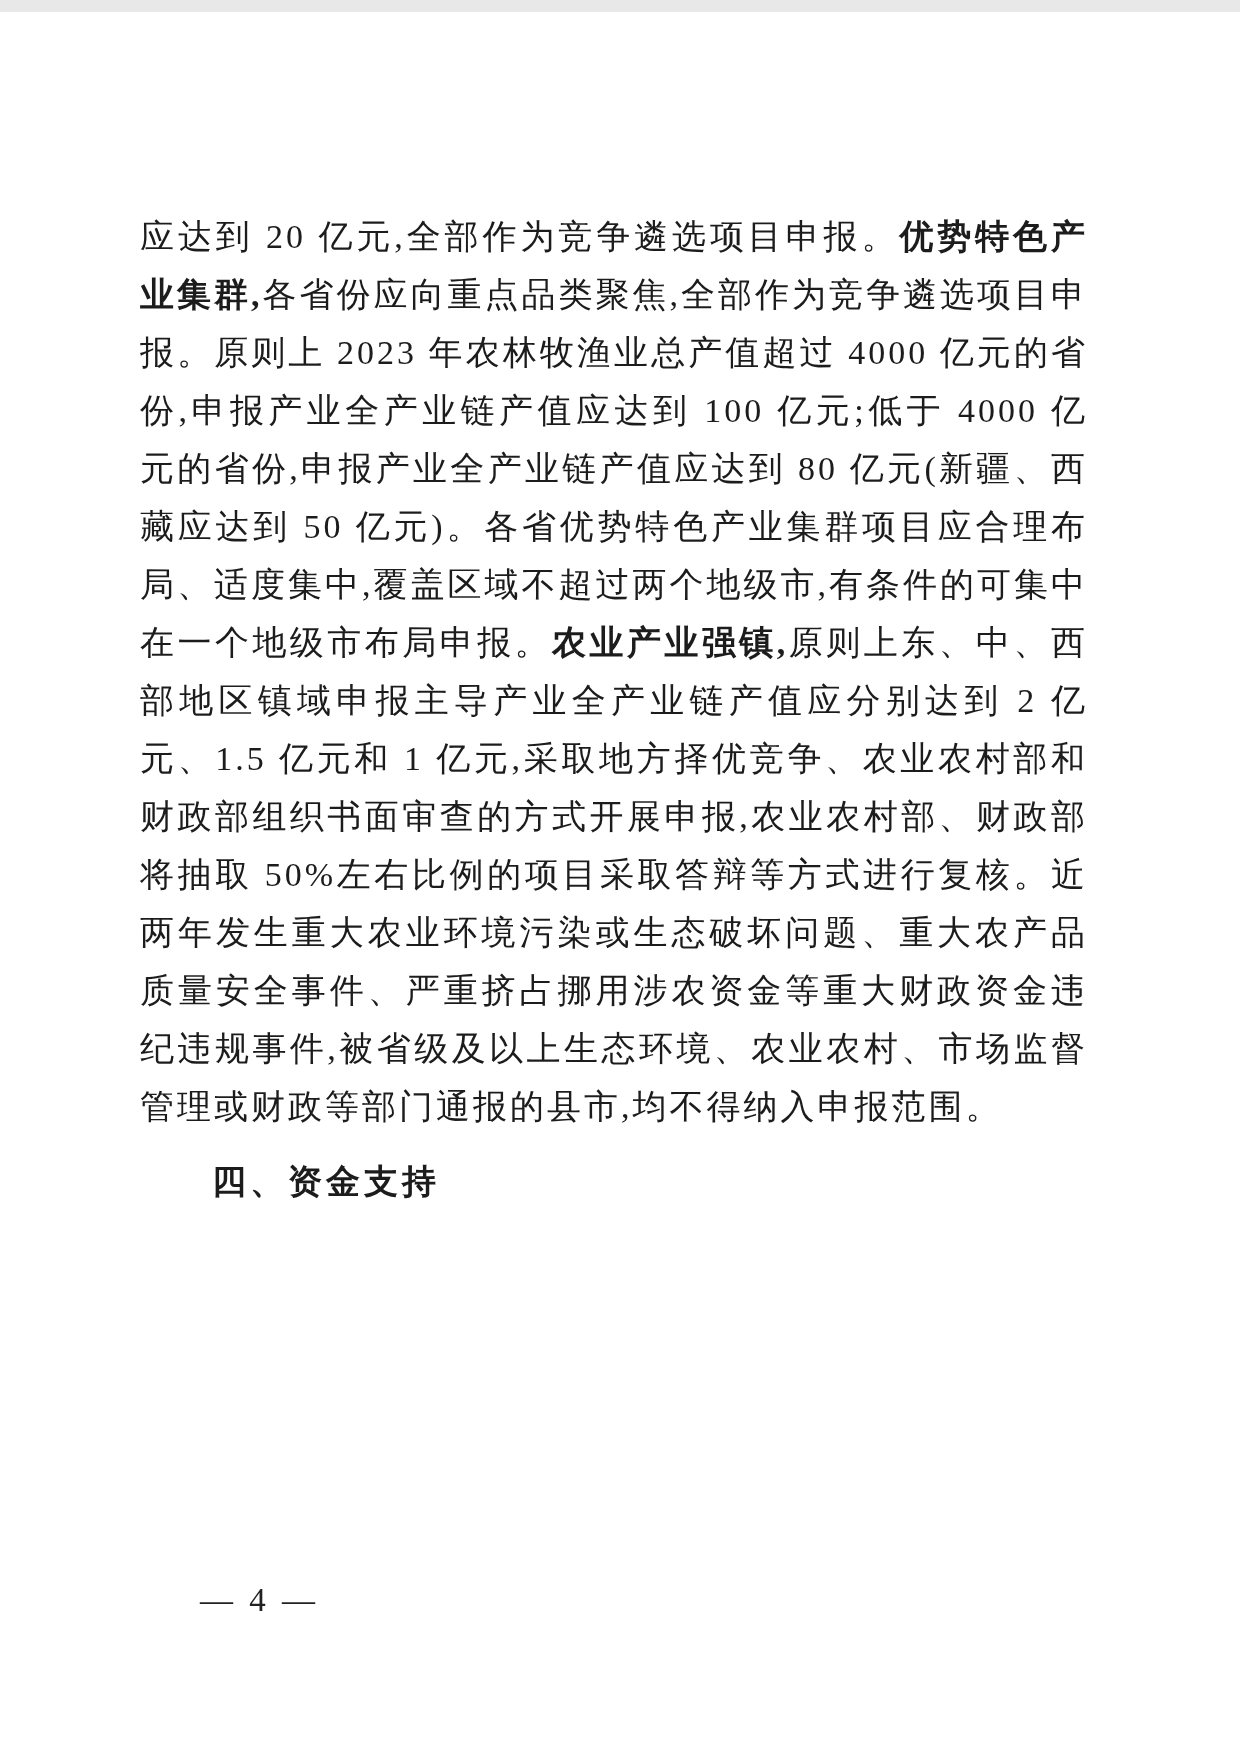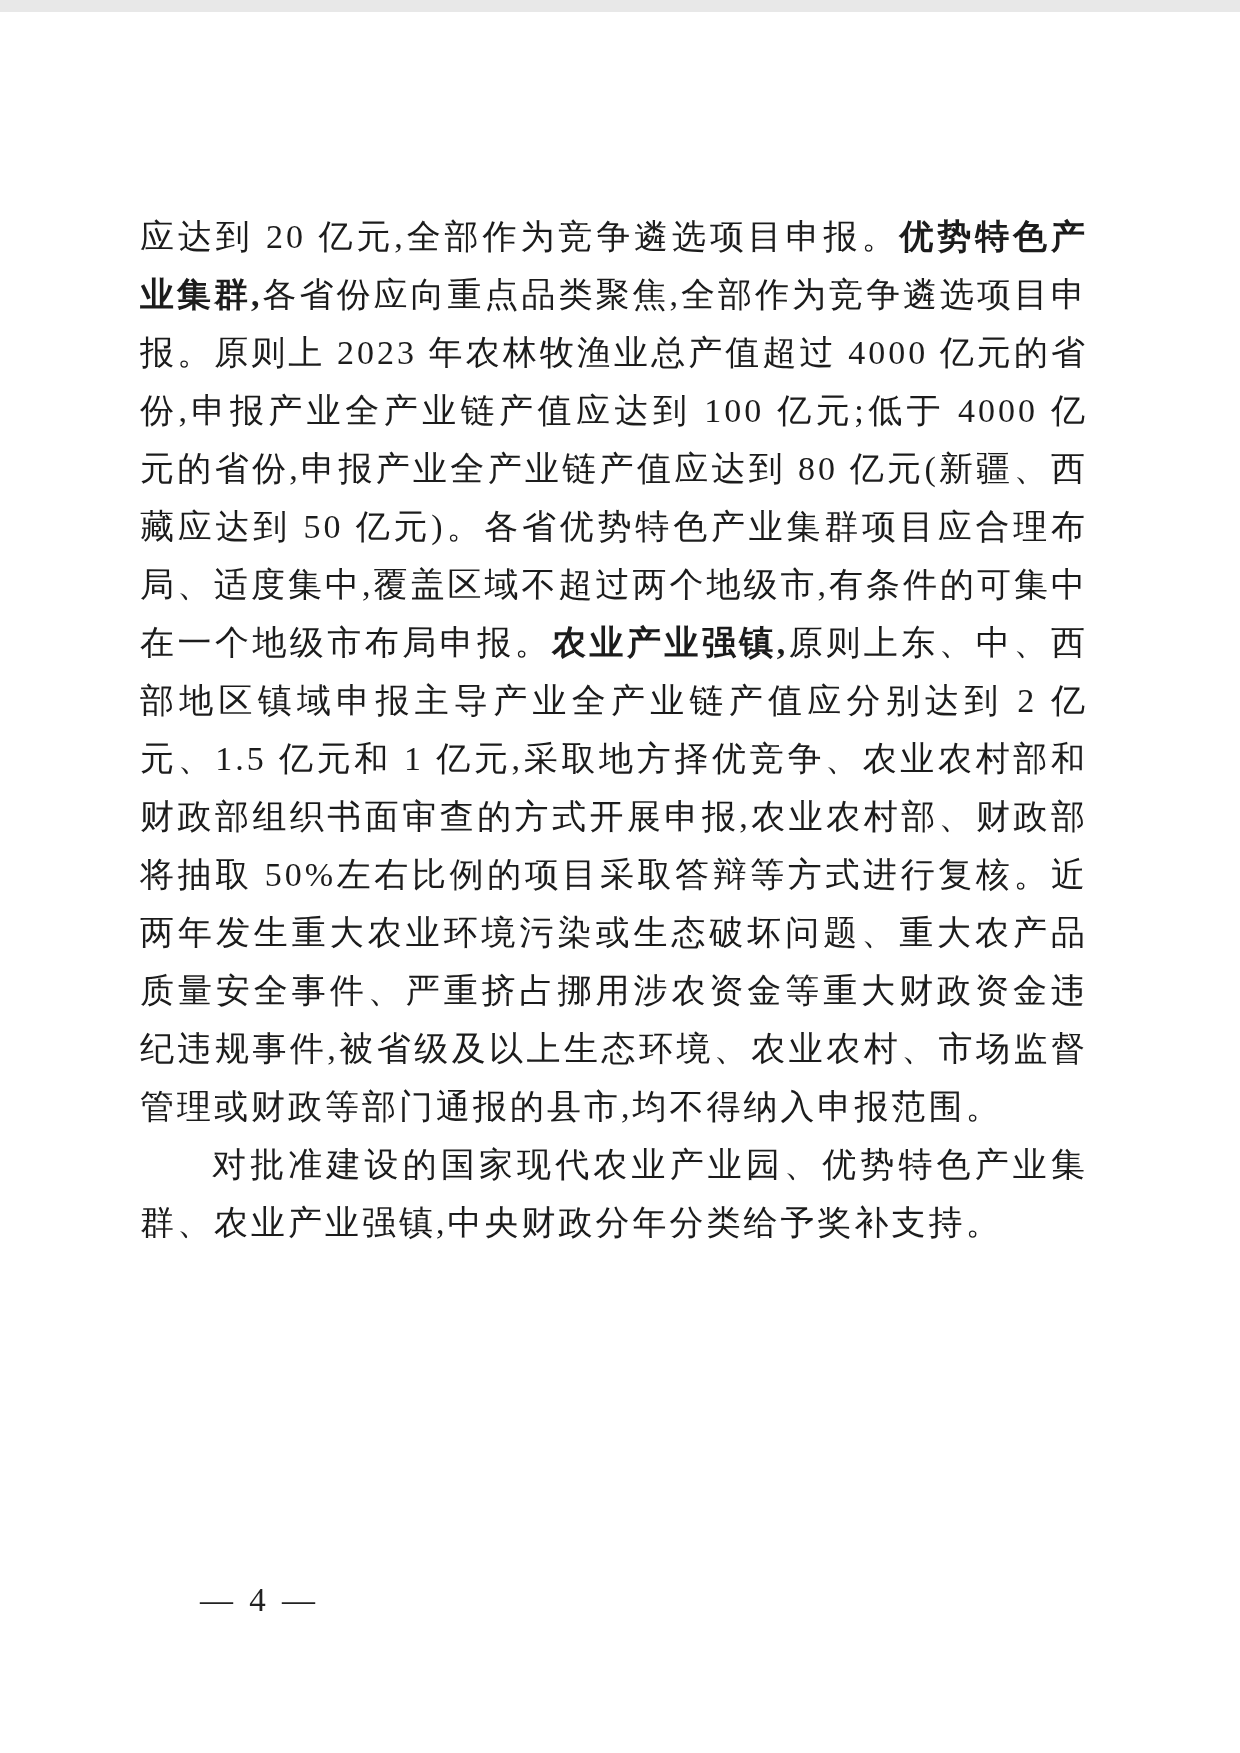--- a/index.html
+++ b/index.html
@@ -57,16 +57,16 @@
     color: #222222;
     font-family: "Liberation Serif", "DejaVu Serif", serif;
   }
 </style>
 </head>
 <body>
 
 <div class="page">
   <div class="doc-body">
       <p class=""><span>应达到 20 亿元,全部作为竞争遴选项目申报。</span><span class="bold">优势特色产业集群,</span><span>各省份应向重点品类聚焦,全部作为竞争遴选项目申报。原则上 2023 年农林牧渔业总产值超过 4000 亿元的省份,申报产业全产业链产值应达到 100 亿元;低于 4000 亿元的省份,申报产业全产业链产值应达到 80 亿元(新疆、西藏应达到 50 亿元)。各省优势特色产业集群项目应合理布局、适度集中,覆盖区域不超过两个地级市,有条件的可集中在一个地级市布局申报。</span><span class="bold">农业产业强镇,</span><span>原则上东、中、西部地区镇域申报主导产业全产业链产值应分别达到 2 亿元、1.5 亿元和 1 亿元,采取地方择优竞争、农业农村部和财政部组织书面审查的方式开展申报,农业农村部、财政部将抽取 50%左右比例的项目采取答辩等方式进行复核。近两年发生重大农业环境污染或生态破坏问题、重大农产品质量安全事件、严重挤占挪用涉农资金等重大财政资金违纪违规事件,被省级及以上生态环境、农业农村、市场监督管理或财政等部门通报的县市,均不得纳入申报范围。</span></p>
-      <p class=" indent"><span>对批准建设的国家现代农业产业园、优势特色产业集群、农业产业强镇,中央财政分年分类给予奖补支持。</span></p>
+      <p class="heading indent"><span class="bold">四、资金支持</span></p>
     </div>
   <div class="page-footer">— 4 —</div>
 </div>
 
 </body></html>

